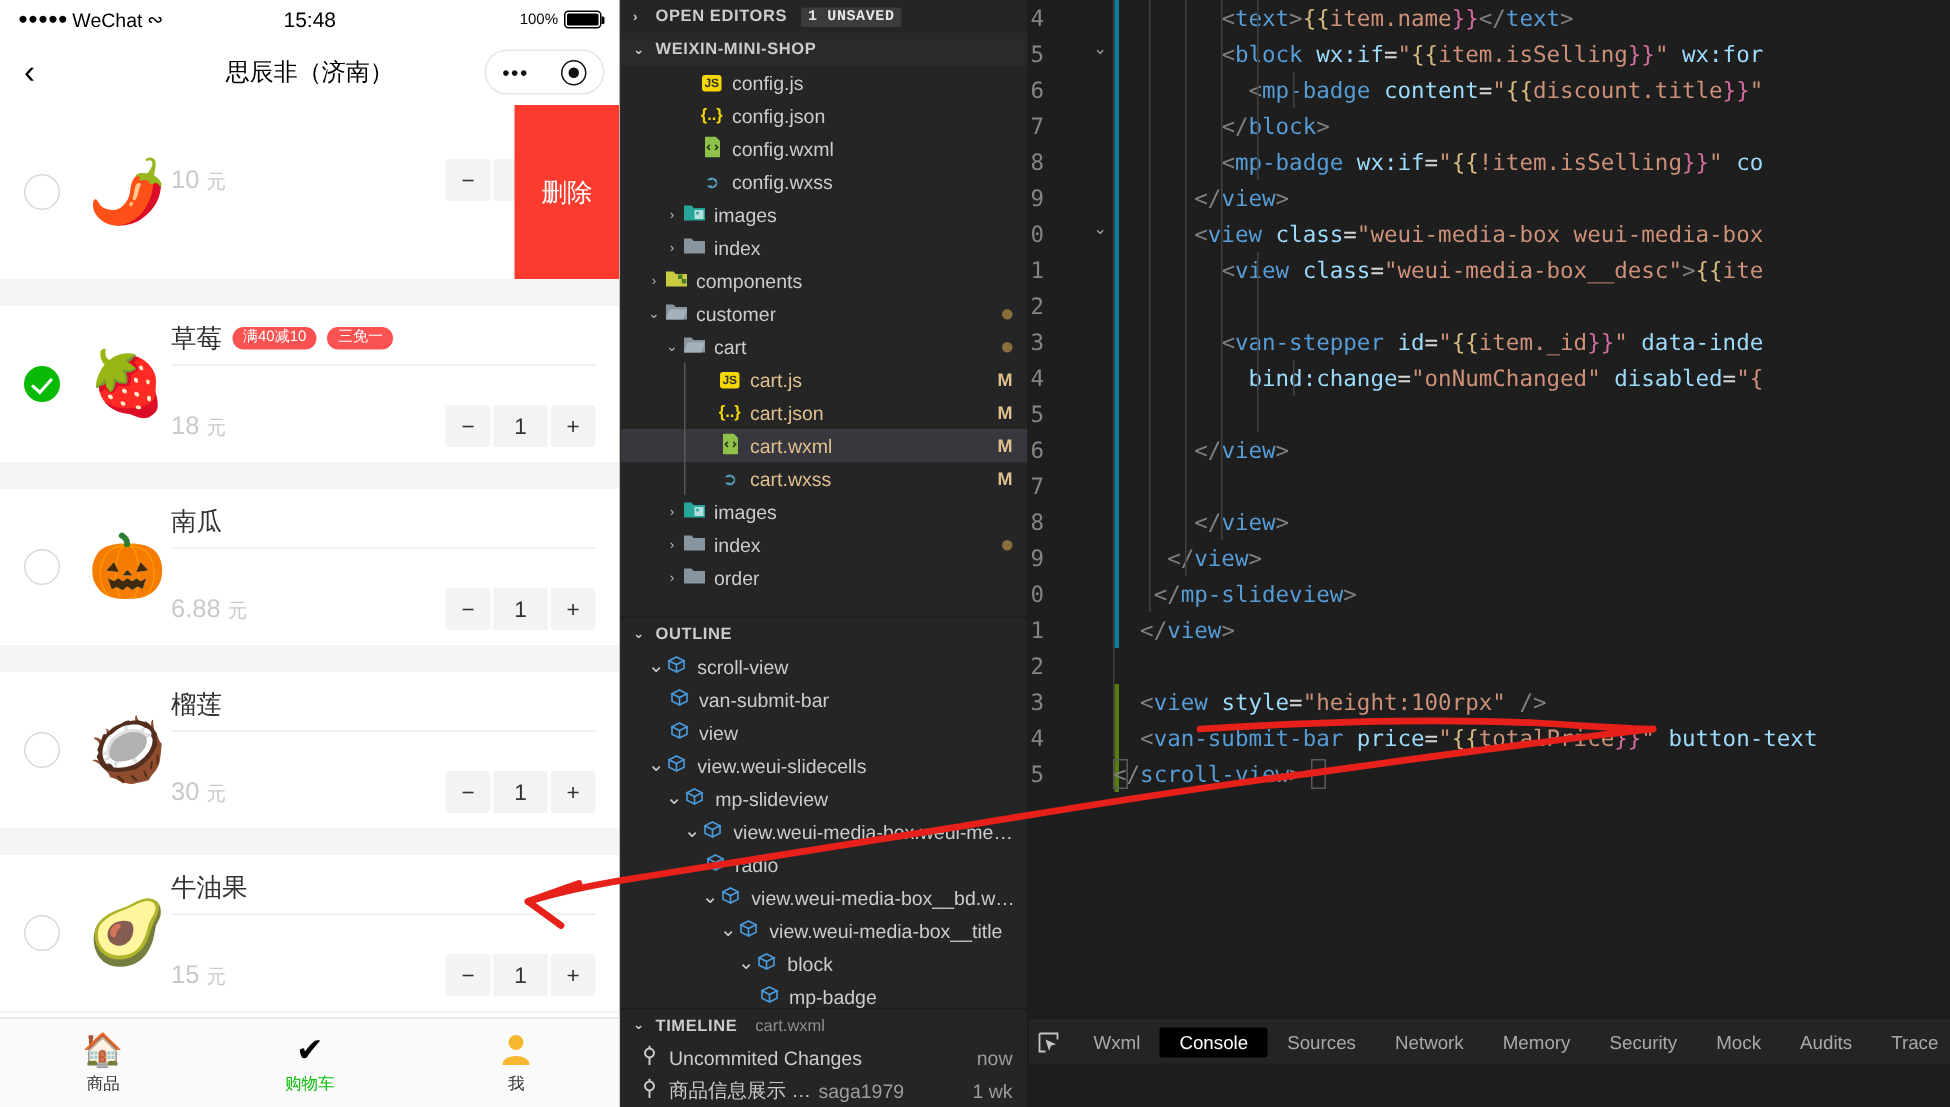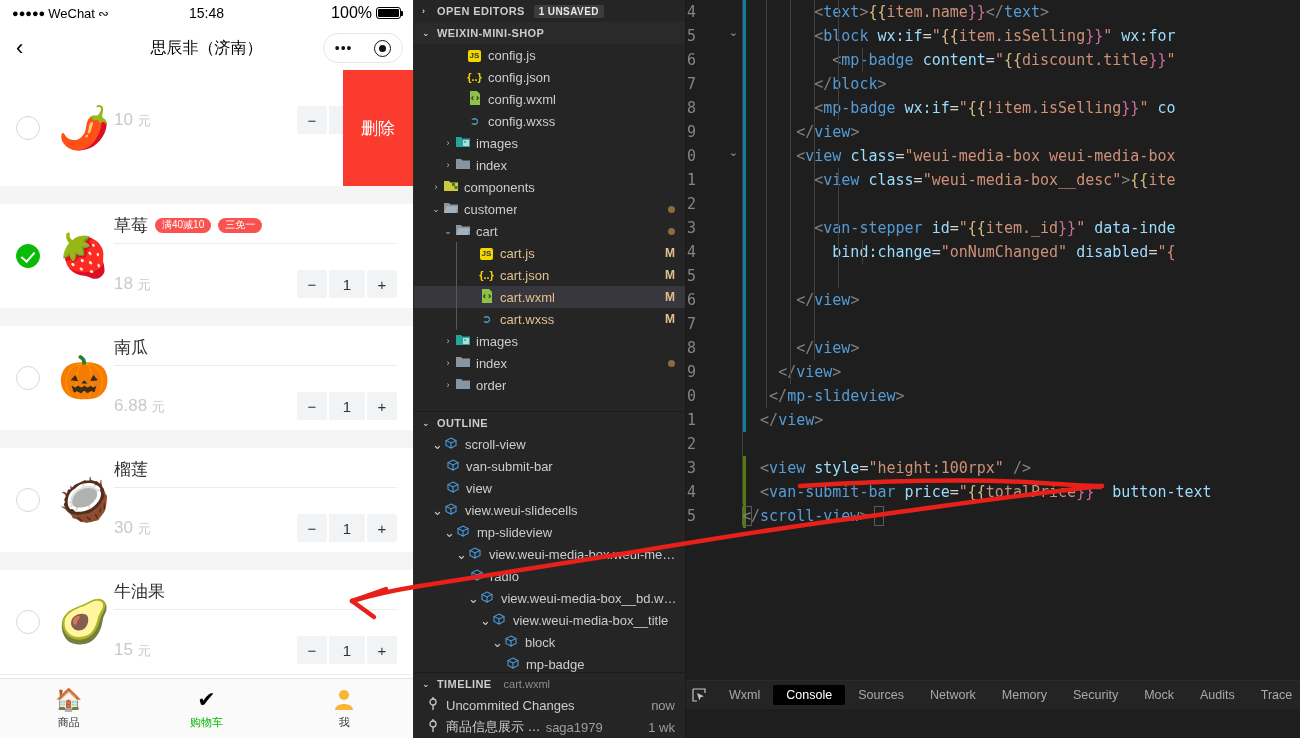--- a/index.html
+++ b/index.html
@@ -19,21 +19,21 @@
     border-right: 1px solid #2b2b2b;
     flex: 0 0 414px;
   }
   .statusbar {
     height: 26px; background: #fff; display: flex; align-items: center;
     padding: 0 12px; font-size: 13px; color: #000; position: relative;
   }
   .sb-left { display: flex; align-items: center; gap: 3px; font-size: 13px; font-weight: 500;}
   .dots { letter-spacing: 0px; font-size: 11px; }
   .sb-center { position: absolute; left: 0; right: 0; text-align: center; font-size: 14px; font-weight: 500; }
-  .sb-right { margin-left: auto; display: flex; align-items: center; gap: 4px; font-size: 16px; z-index:2;}
+  .sb-right { margin-left: auto; display: flex; align-items: center; gap: 4px; font-size: 10px; z-index:2;}
   .batt { width: 25px; height: 12px; border: 1px solid #000; border-radius: 3px; position: relative; }
   .batt::after { content:""; position:absolute; right:-3px; top:3px; width:2px; height:5px; background:#000; border-radius:0 1px 1px 0;}
   .batt i { display:block; position:absolute; left:1px; top:1px; bottom:1px; right:1px; background:#000; border-radius:1px;}
 
   .navbar {
     height: 44px; background: #fff; display: flex; align-items: center;
     position: relative; padding: 0 10px;
   }
   .nav-back { font-size: 22px; color: #000; line-height: 1; cursor: pointer; padding: 0 6px; font-weight: 300;}
   .nav-title { position: absolute; left: 0; right: 0; text-align: center; font-size: 16px; color: #000; pointer-events:none;}
@@ -107,21 +107,21 @@
     border-right: 1px solid #1b1b1b;
   }
   .sec-header {
     height: 22px; display: flex; align-items: center; gap: 5px;
     padding: 0 8px; font-size: 11px; font-weight: bold; letter-spacing: .4px;
     color: #cccccc; cursor: pointer; flex: 0 0 22px;
   }
   .chev { width: 10px; display:inline-block; font-size: 9px; color:#ccc; }
   .unsaved-pill {
     background: #3c3c3c; color: #e7e7e7; font-size: 10px; font-weight: bold;
-    padding: 1px 5px; border-radius: 2px; margin-left: 4px;
+    padding: 1px 5px; border-radius: 2px; margin-left: 4px; font-family: Liberation Mono, monospace;
   }
   .sec-title-sub { font-weight: normal; color: #8e8e8e; margin-left: 7px; font-size: 11px; letter-spacing: 0;}
   .tree { font-size: 13px; }
   .trow {
     height: 22px; display: flex; align-items: center; padding-right: 10px;
     white-space: nowrap; cursor: pointer; position: relative;
   }
   .trow.selected { background: #37373d; }
   .trow .tw { width: 12px; font-size: 9px; color: #bbb; text-align:center; flex:0 0 12px;}
   .ficon { width: 17px; flex: 0 0 17px; display:inline-block; text-align:center; margin-right: 5px; font-size: 11px;}

